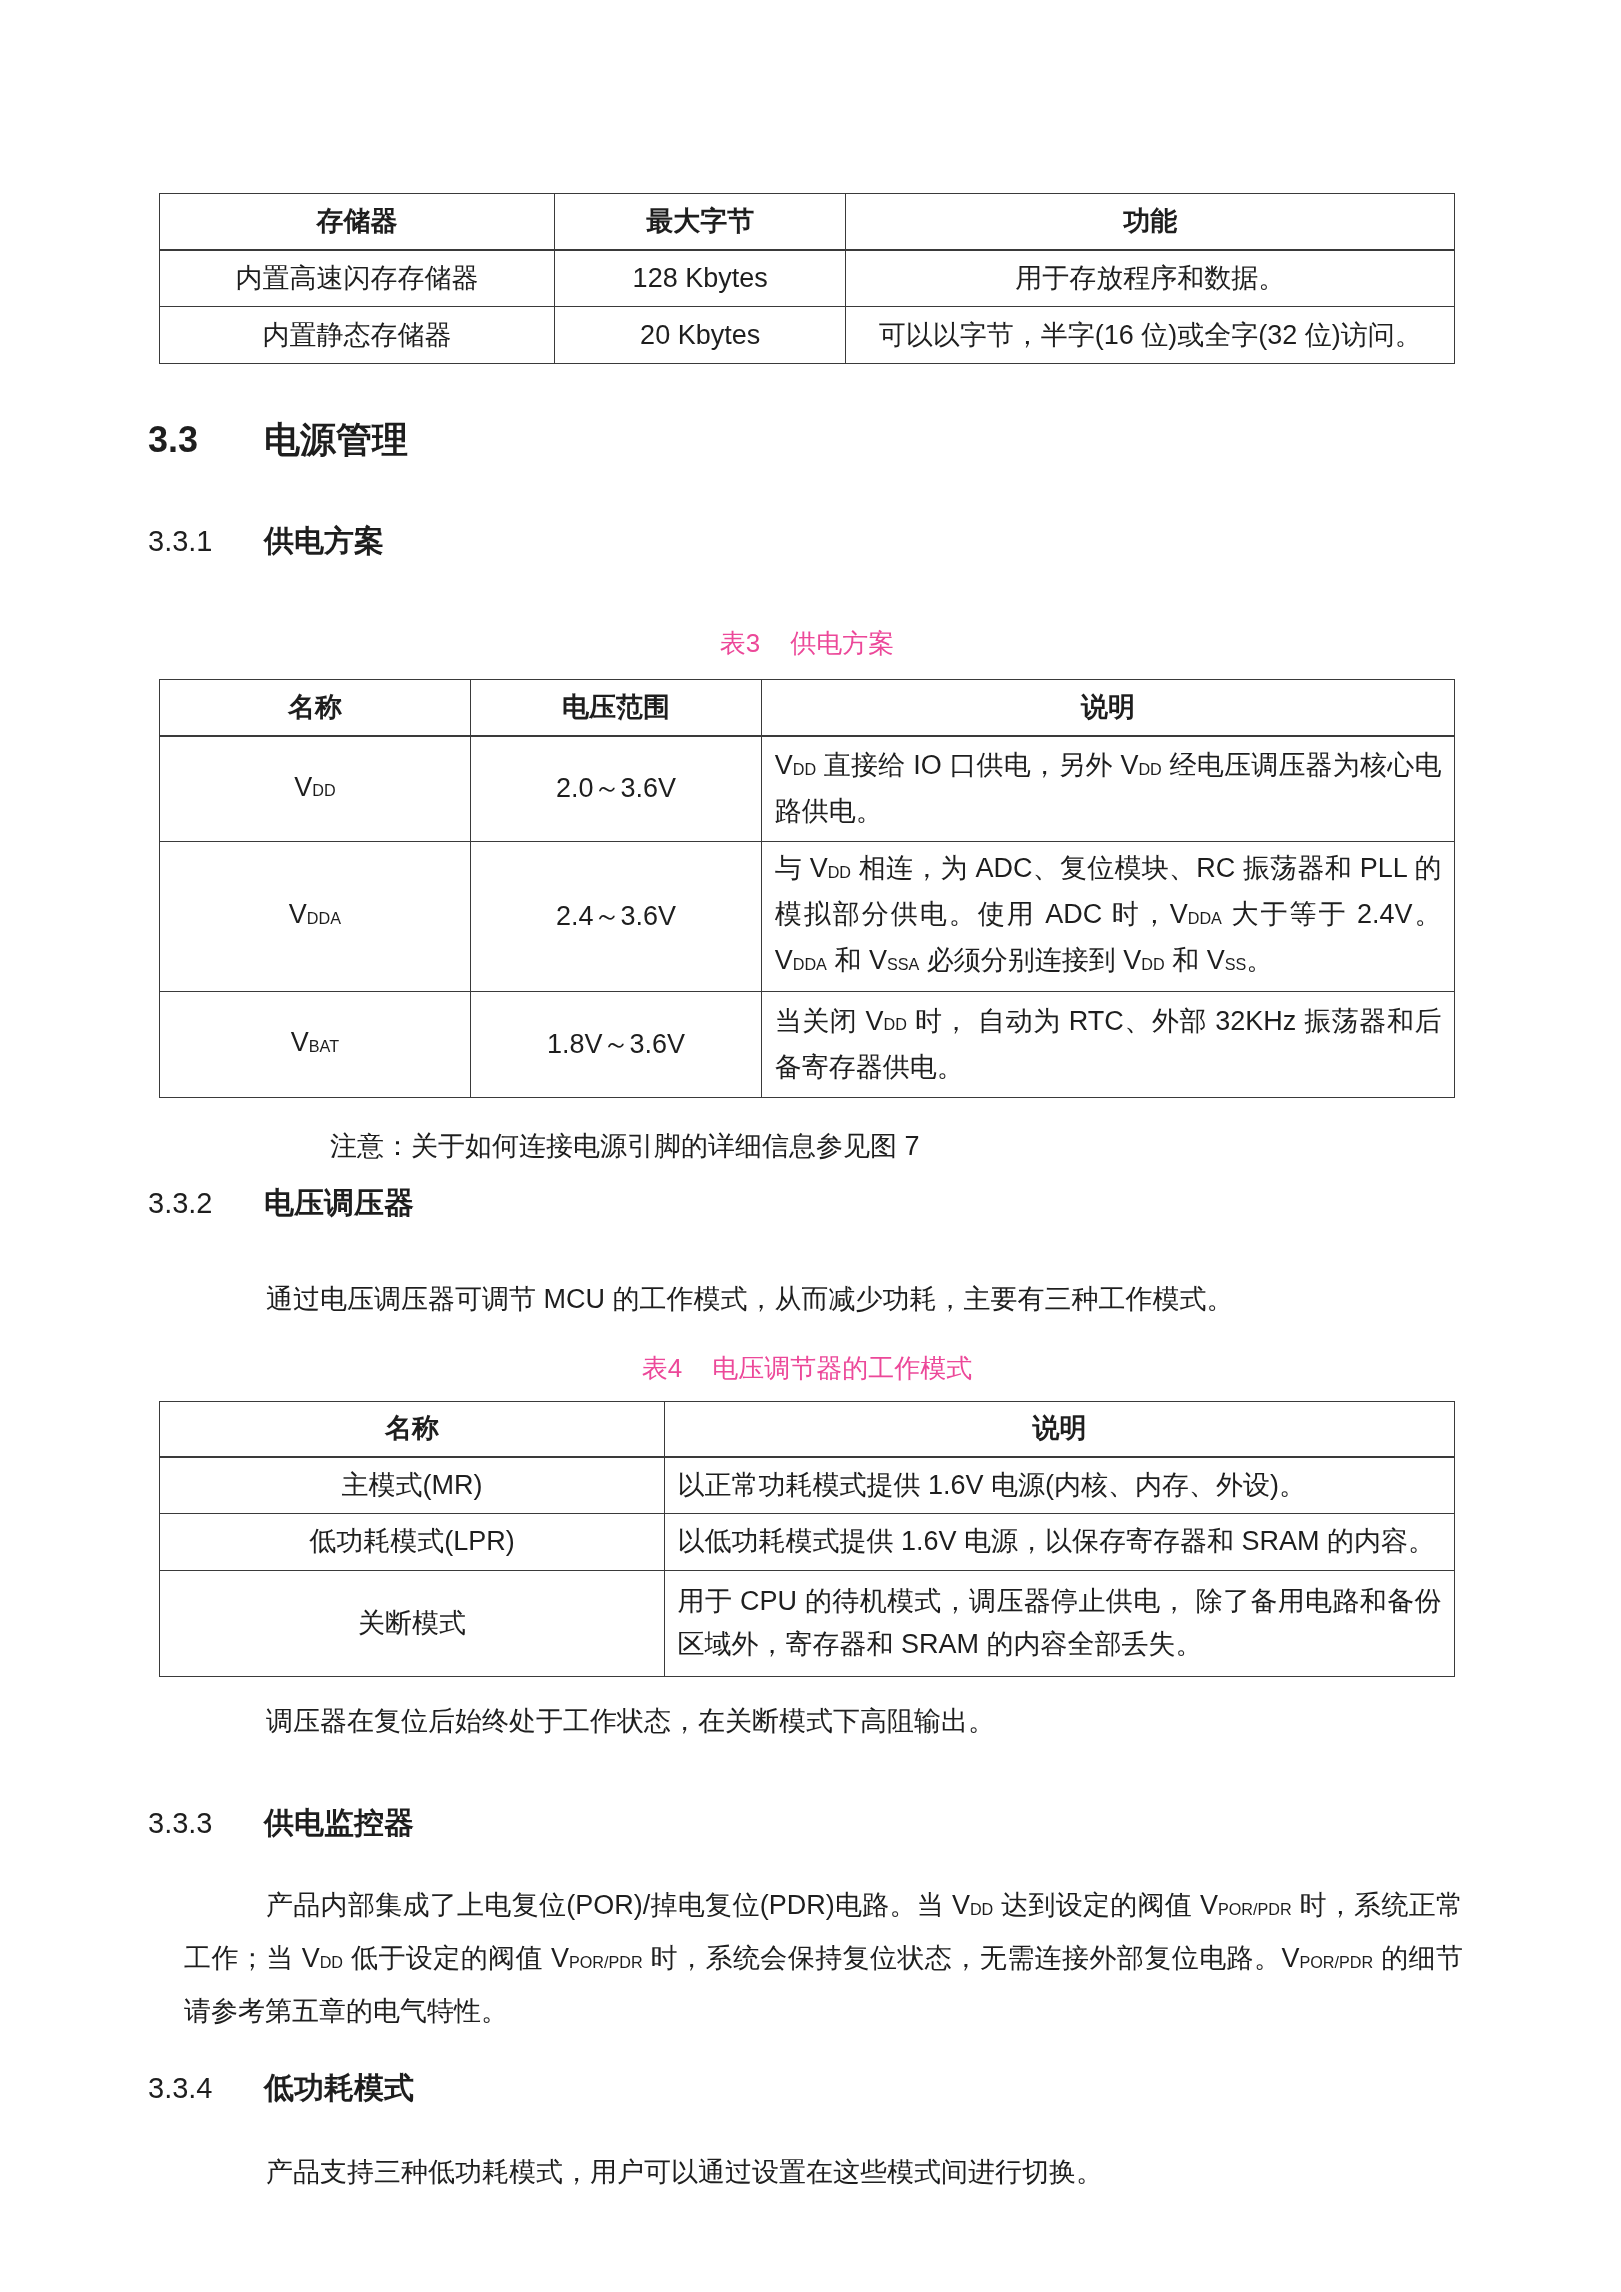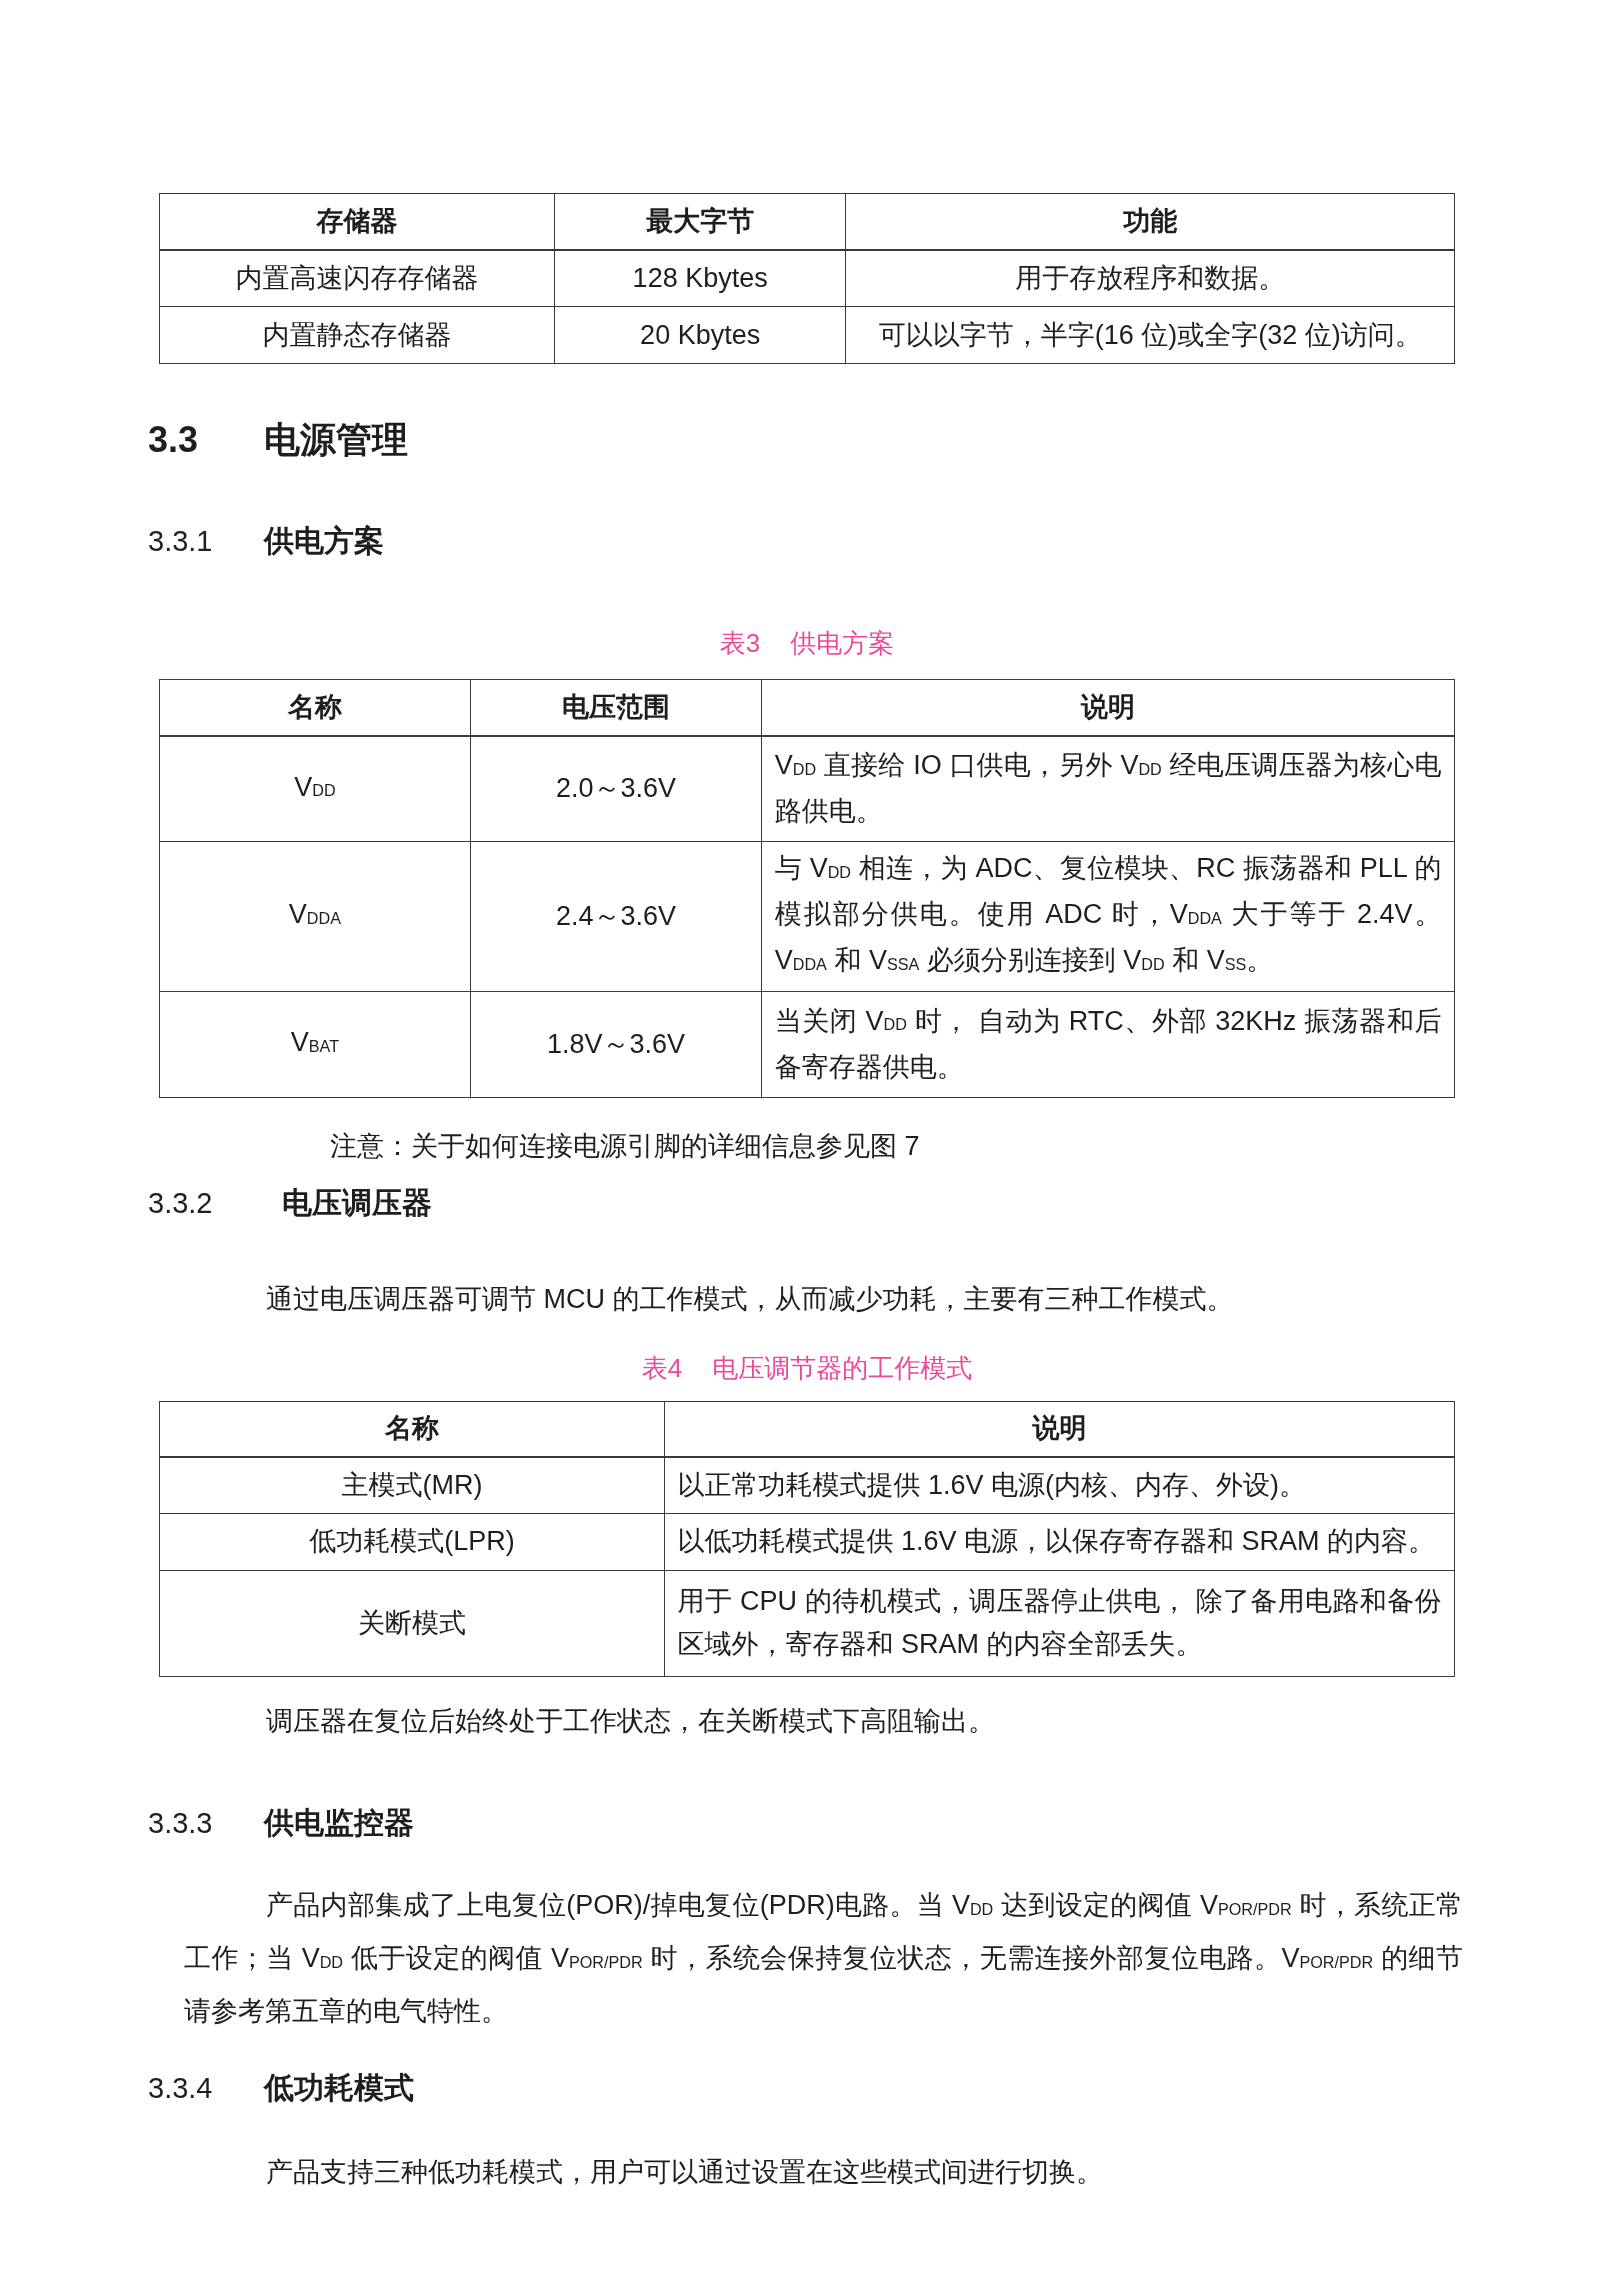--- a/index.html
+++ b/index.html
@@ -57,21 +57,21 @@
   
   .heading { display: flex; align-items: baseline; margin-left: 148px; }
   .heading .num { display: inline-block; width: 116px; flex: 0 0 116px; }
   .h1 { margin-top: 52px; font-size: 36px; }
   .h1 .num { font-weight: bold; }
   .h1 .ttl { font-weight: bold; }
   .h2 { font-size: 30px; align-items: center; }
   .h2 .num { font-weight: normal; font-size: 29px; }
   .h2 .ttl { font-weight: bold; }
   #h331 { margin-top: 56px; }
-  #h332 { margin-top: 21.5px; gap: 18px; }
+  #h332 { margin-top: 21.5px; }
   #h333 { margin-top: 57px; }
   #h334 { margin-top: 32px; }
 
   
   .caption {
     width: 1296px; margin-left: 159px; text-align: center;
     font-size: 26px; color: #ec4899;
   }
   #caption3 { margin-top: 64px; }
   #caption4 { margin-top: 27px; }

